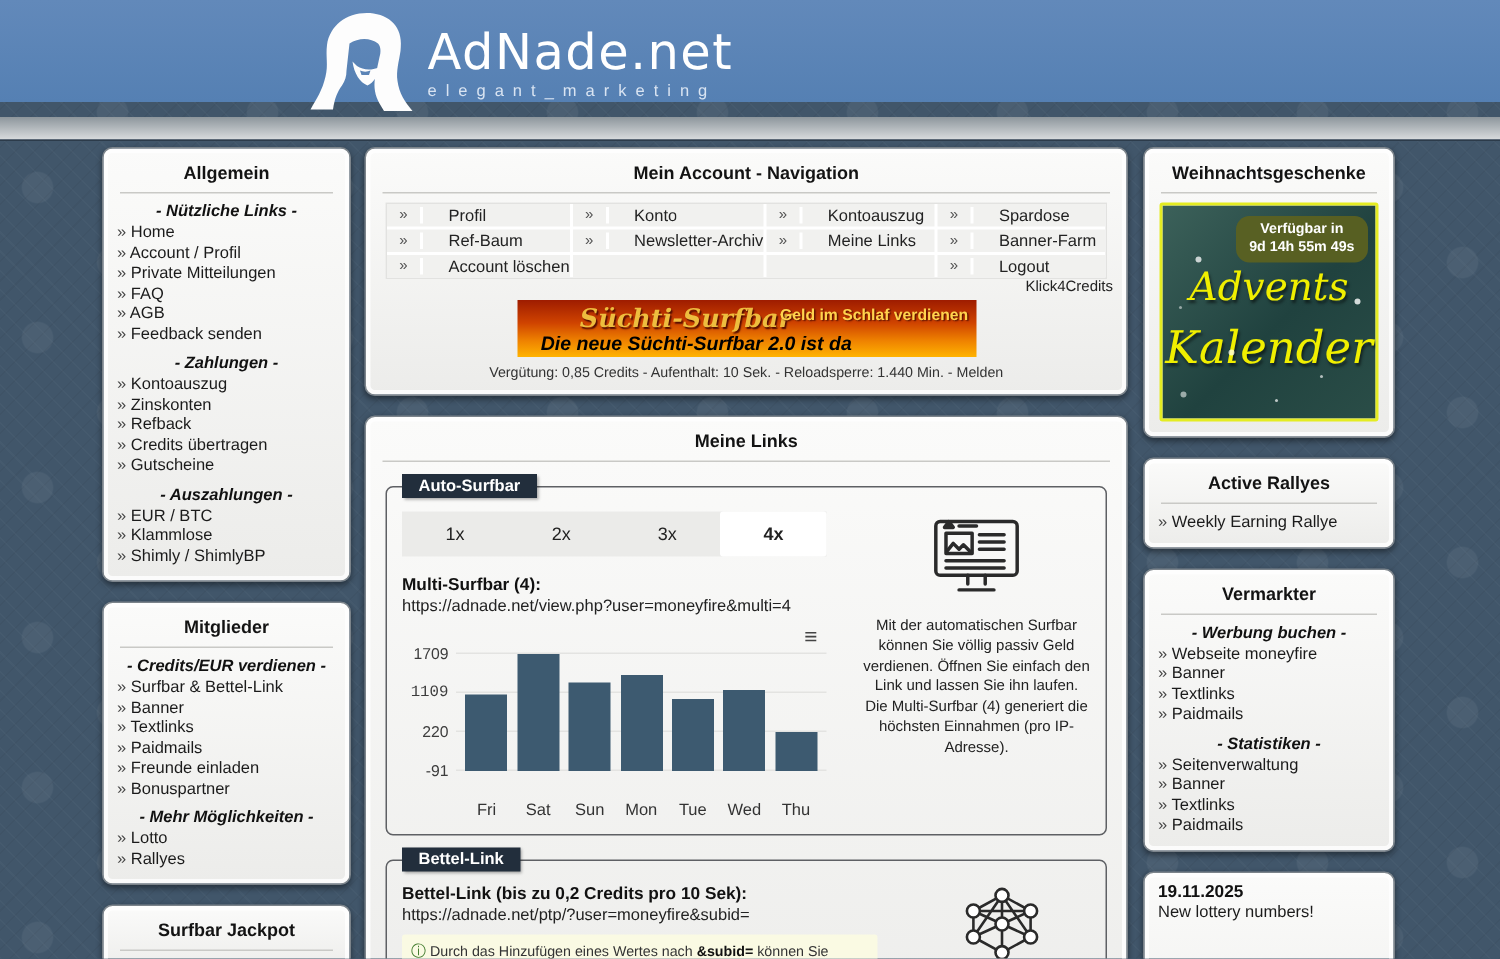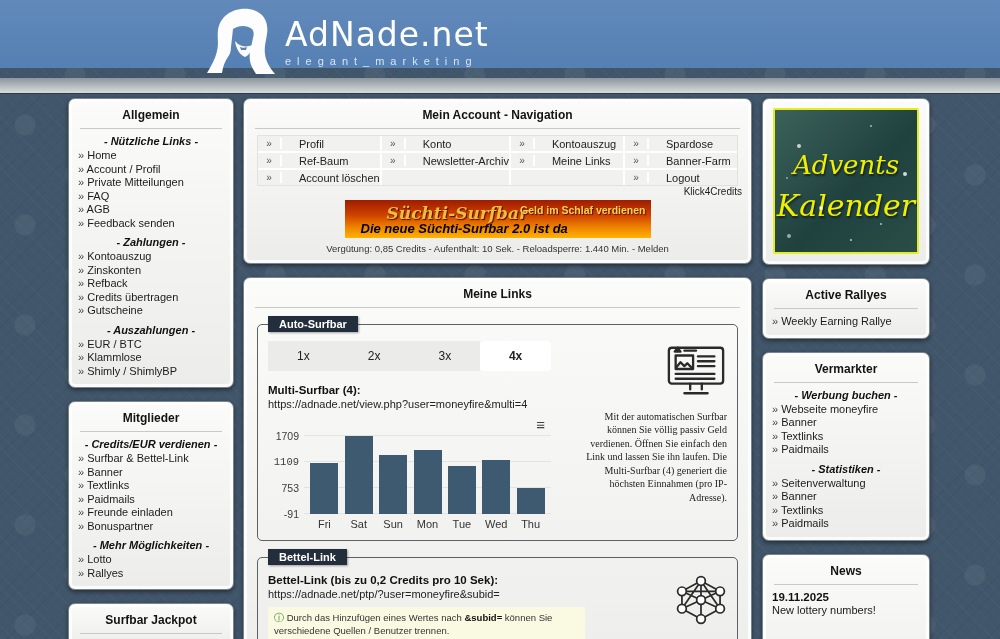--- a/index.html
+++ b/index.html
@@ -51,38 +51,38 @@
   .suchti-tag{position:absolute;right:5px;top:4px;font-size:10.5px;font-weight:bold;color:#ffd34d;text-shadow:1px 1px 1px #5a1000;}
   .suchti-sub{position:absolute;left:16px;bottom:2px;font-size:13px;font-weight:bold;color:#000;font-style:italic;}
   .banner-meta{text-align:center;font-size:9.5px;color:#333;margin-top:5px;}
   
   .fieldset{border:1px solid #5e6064;border-radius:5px;position:relative;
     margin:16px 4px 8px;padding:16px 10px 10px;}
   .legend{position:absolute;top:-9px;left:10px;background:#222e3c;color:#fff;
     font-size:11px;font-weight:bold;padding:2px 11px;box-shadow:1px 1px 2px rgba(0,0,0,.35);}
   .as-body{display:flex;gap:24px;}
   .as-left{flex:1;min-width:0;}
-  .as-right{flex:none;width:152px;text-align:right;font-size:10px;color:#222;line-height:1.35;font-family:Liberation Serif, serif;}
+  .as-right{flex:none;width:152px;text-align:center;font-size:10px;color:#222;line-height:1.35;}
   .bettel .as-right{width:118px;}
   .tabs{display:flex;background:#ebebe9;margin-bottom:13px;}
   .tab{flex:1;text-align:center;font-size:12px;color:#222;padding:8px 0;cursor:pointer;}
   .tab.active{background:#fff;font-weight:bold;border-radius:2px;}
   .mlabel{font-size:11.5px;font-weight:bold;color:#111;}
   .murl{font-size:11px;color:#222;margin:2px 0 6px;word-break:break-all;}
   .menu-row{text-align:right;padding-right:6px;height:14px;}
   .menu-icon{font-size:15px;color:#444;cursor:pointer;line-height:12px;display:inline-block;}
   
   .chartwrap{display:flex;margin-top:2px;}
   .yaxis{width:36px;flex:none;position:relative;}
   .plotarea{flex:1;position:relative;}
   .gridline{position:absolute;left:0;right:0;height:1px;background:#e3e3e1;}
   .ytick{position:absolute;right:5px;transform:translateY(50%);font-size:10.5px;color:#3c3c3c;}
   .bars{position:absolute;left:0;right:0;top:0;bottom:0;display:flex;align-items:flex-end;justify-content:space-evenly;}
   .bar{width:28px;background:#3d5a70;}
-  .xrow{display:flex;justify-content:space-evenly;margin:4px 0 0 36px;align-items:flex-end;}
+  .xrow{display:flex;justify-content:space-evenly;margin:20px 0 0 36px;align-items:flex-end;}
   .xlab{width:28px;text-align:center;font-size:11px;color:#333;}
   
   .note{background:#fafae3;border-radius:2px;font-size:9.5px;color:#333;padding:4px 6px;margin:7px 0 2px;}
   .note b{color:#111;}
   .info-ic{color:#3f7a2b;font-size:10px;}
   
   .advent{height:142px;margin:2px 1px 1px;border:2px solid #e4ec22;border-radius:2px;position:relative;cursor:pointer;
     background:linear-gradient(135deg,#3c615a 0%,#20423f 55%,#2a4d47 100%);overflow:hidden;}
   .advent::after{content:"";position:absolute;left:0;top:0;width:4px;height:4px;border-radius:50%;background:transparent;
     box-shadow:22px 34px 0 0 rgba(255,255,255,.75), 94px 14px 0 -1px rgba(255,255,255,.6),
@@ -239,21 +239,21 @@
             <div class="tab">3x</div>
             <div class="tab active">4x</div>
           </div>
           <div class="mlabel">Multi-Surfbar (4):</div>
           <div class="murl">https://adnade.net/view.php?user=moneyfire&amp;multi=4</div>
           <div class="menu-row"><span class="menu-icon">≡</span></div>
           <div class="chartwrap">
             <div class="yaxis">
                 <div class="ytick" style="bottom: 95.1877%;">1709</div>
                 <div class="ytick" style="bottom: 63.4585%; font-family: Liberation Mono, monospace;">1109</div>
-                <div class="ytick" style="bottom: 31.7292%;">753</div>
+                <div class="ytick" style="bottom: 31.7292%;">220</div>
                 <div class="ytick" style="bottom: 0%; margin-top: 20px;">-91</div>
               </div>
             <div class="plotarea" style="height:82px;">
               <div class="gridline" style="bottom: 95.1877%;"></div>
                 <div class="gridline" style="bottom: 63.4585%;"></div>
                 <div class="gridline" style="bottom: 31.7292%;"></div>
                 <div class="gridline" style="bottom: 0%;"></div>
                 <div class="bars">
                   <div class="bar" style="height: 62.4537%; background: rgb(61, 90, 112);"></div>
                   <div class="bar" style="height: 94.7118%; background: rgb(61, 90, 112);"></div>
@@ -324,21 +324,26 @@
           
         </div>
       </div>
     </div>
   </section>
 </main>
 
 <aside class="col col-right">
 
   <section class="panel">
+    <div class="panel-title">Weihnachtsgeschenke</div>
     <div class="advent">
+      <div class="advent-badge">
+        <div>Verfügbar in</div>
+        <div>9d 14h 55m 49s</div>
+      </div>
       <div class="advent-l1">Advents</div>
       <div class="advent-l2">Kalender</div>
     </div>
   </section>
 
   <section class="panel">
     <div class="panel-title">Active Rallyes</div>
     <a class="lnk">Weekly Earning Rallye</a>
   </section>
 
@@ -350,21 +355,20 @@
     <a class="lnk">Textlinks</a>
     <a class="lnk">Paidmails</a>
     <div class="sec-h">- Statistiken -</div>
     <a class="lnk">Seitenverwaltung</a>
     <a class="lnk">Banner</a>
     <a class="lnk">Textlinks</a>
     <a class="lnk">Paidmails</a>
   </section>
 
   <section class="panel" style="min-height:140px;">
-    <div class="panel-title">News</div>
     <div class="news-item">
       <div class="news-date">19.11.2025</div>
       <div class="news-line">New lottery numbers!</div>
 
     </div>
 
   </section>
 </aside>
 
 </body></html>

